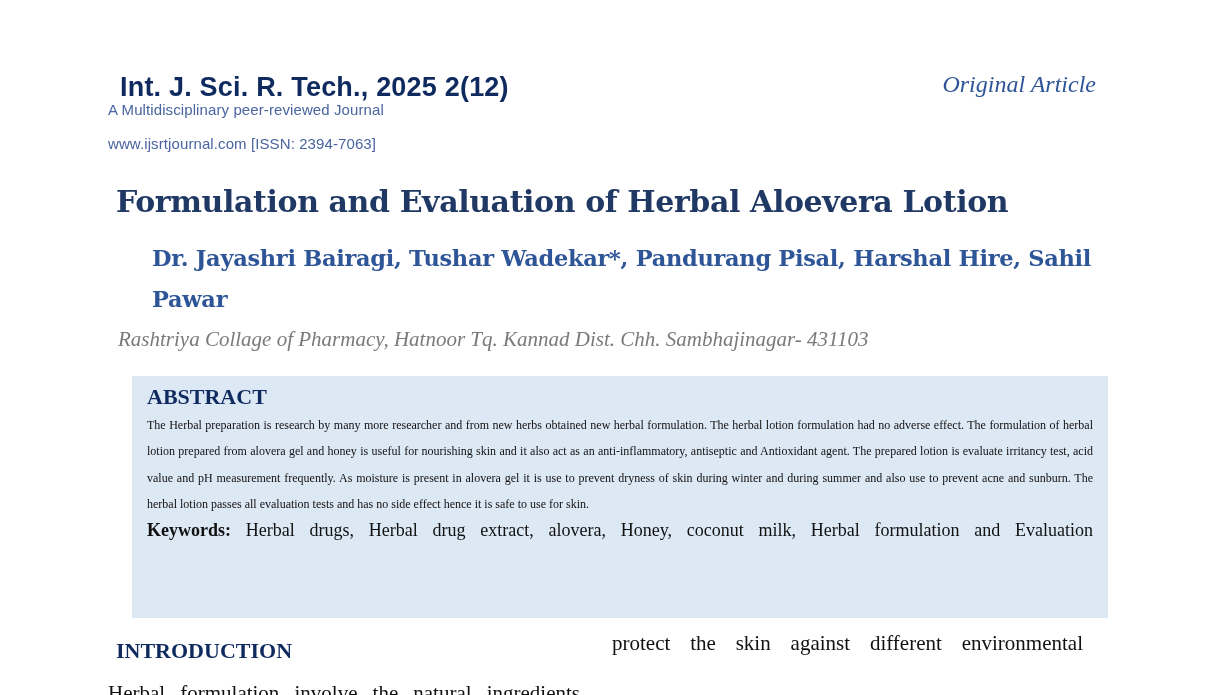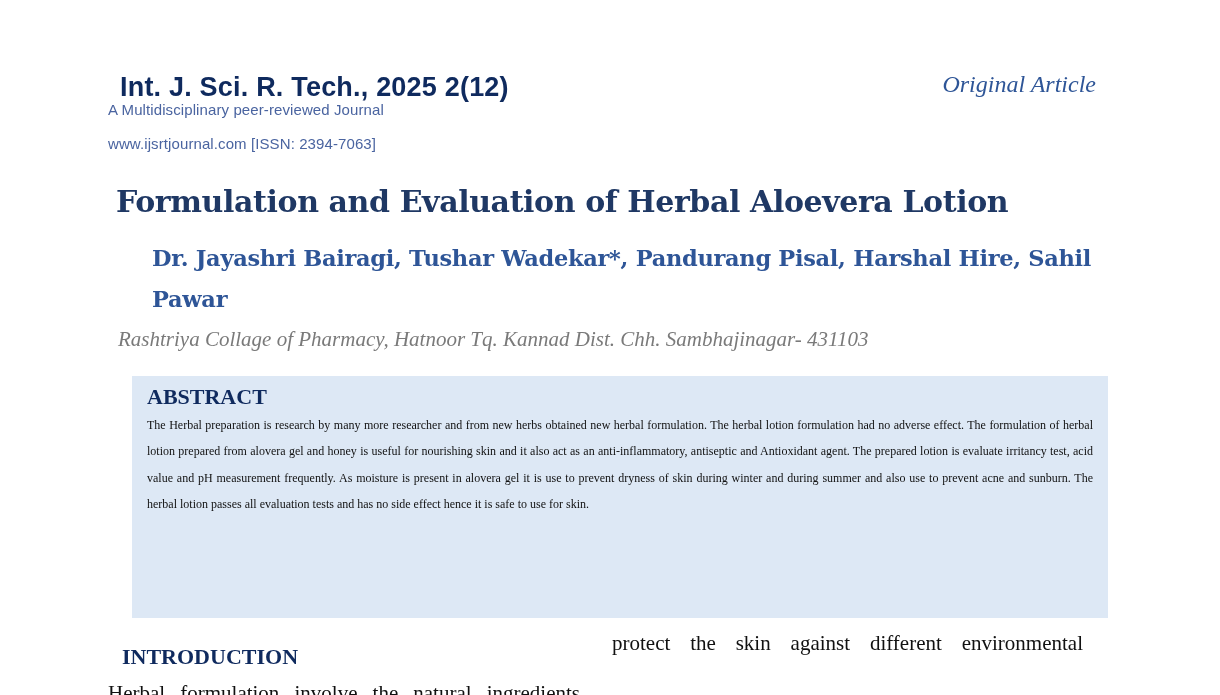--- a/index.html
+++ b/index.html
@@ -30,20 +30,24 @@
 <div class="journal-sub s2">www.ijsrtjournal.com [ISSN: 2394-7063]</div>
 <div class="article-type">Original Article</div>
 
 <h1 class="paper-title" style="margin:8px">Formulation and Evaluation of Herbal Aloevera Lotion</h1>
 <div class="authors">Dr. Jayashri Bairagi, Tushar Wadekar*, Pandurang Pisal, Harshal Hire, Sahil Pawar</div>
 <div class="affiliation">Rashtriya Collage of Pharmacy, Hatnoor Tq. Kannad Dist. Chh. Sambhajinagar- 431103</div>
 
 <section class="abstract-box">
   <div class="abstract-heading">ABSTRACT</div>
   <div class="abstract-text">The Herbal preparation is research by many more researcher and from new herbs obtained new herbal formulation. The herbal lotion formulation had no adverse effect. The formulation of herbal lotion prepared from alovera gel and honey is useful for nourishing skin and it also act as an anti-inflammatory, antiseptic and Antioxidant agent. The prepared lotion is evaluate irritancy test, acid value and pH measurement frequently. As moisture is present in alovera gel it is use to prevent dryness of skin during winter and during summer and also use to prevent acne and sunburn. The herbal lotion passes all evaluation tests and has no side effect hence it is safe to use for skin.</div>
+  <div class="keywords">
+    <span class="kw-label">Keywords:</span>
+    <span>Herbal drugs, Herbal drug extract, alovera, Honey, coconut milk, Herbal formulation and Evaluation</span>
+  </div>
 </section>
 
-<h2 class="section-heading" style="margin:14px">INTRODUCTION</h2>
+<h2 class="section-heading" style="margin:8px">INTRODUCTION</h2>
 <div class="col-left-text">Herbal formulation involve the natural ingredients</div>
 
 <div class="col-right">
   <div class="line">protect the skin against different environmental</div>
 </div>
 
 </body></html>

